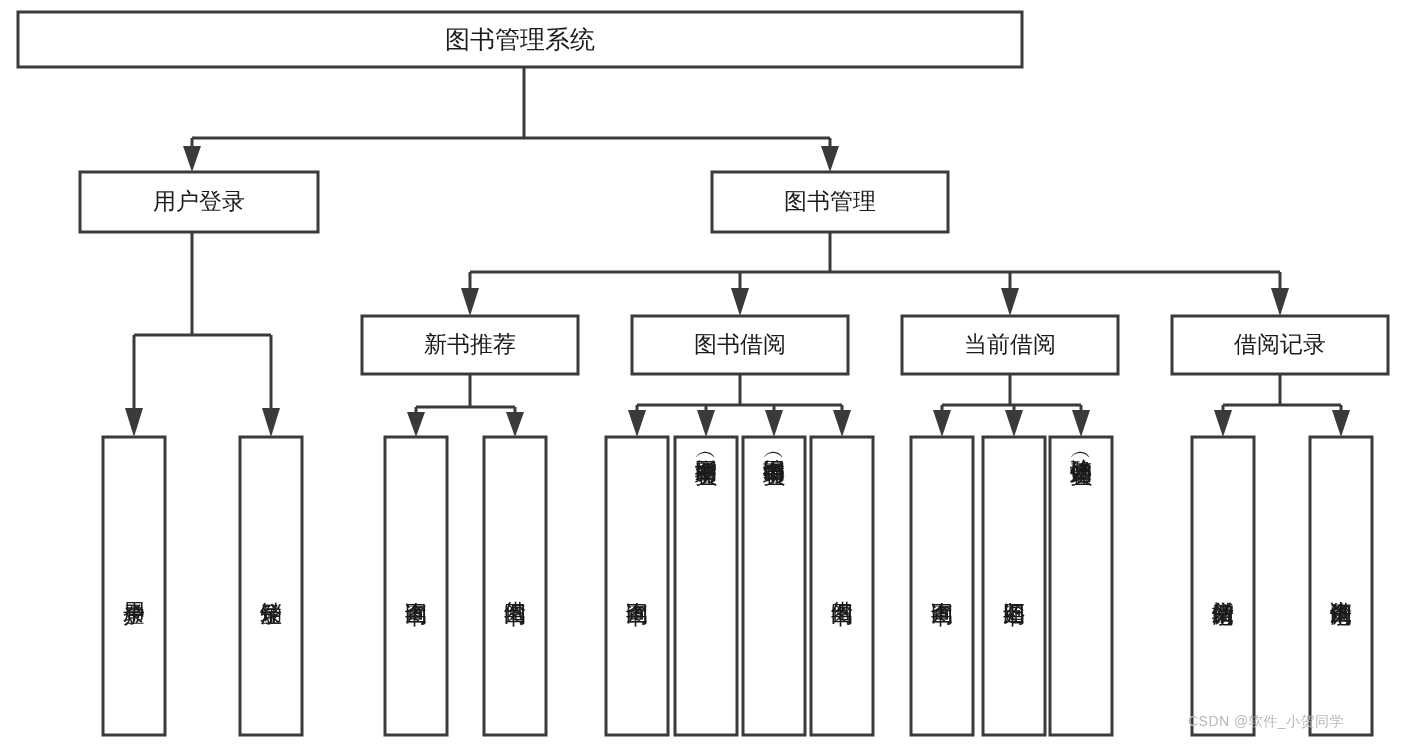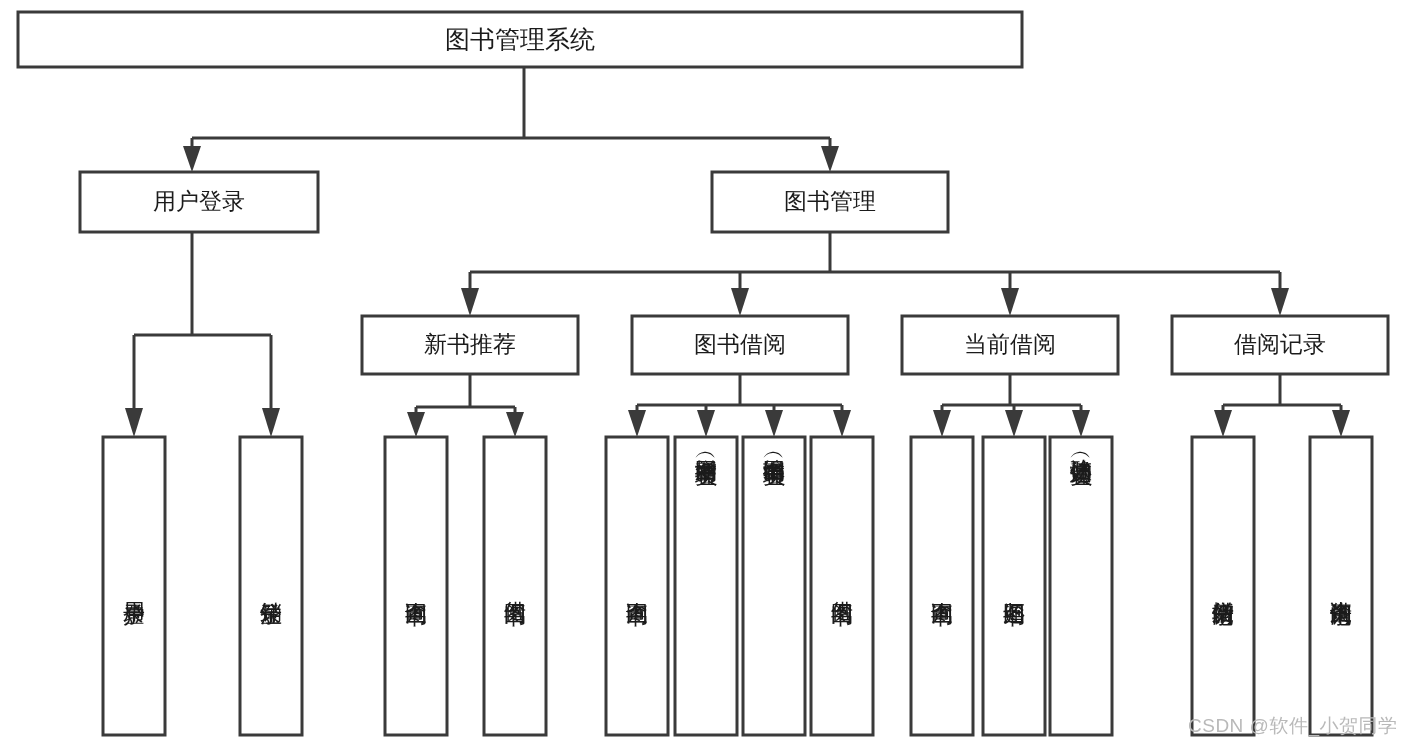--- a/index.html
+++ b/index.html
@@ -70,21 +70,21 @@
     align-items: center;
     justify-content: center;
     white-space: nowrap;
     pointer-events: none;
   }
   .watermark {
     position: absolute;
     left: 1188px;
     top: 713px;
     font-family: "Liberation Sans", "DejaVu Sans", sans-serif;
-    font-size: 19px;
+    font-size: 14px;
     color: #b9b9b9;
     white-space: nowrap;
     letter-spacing: 0.5px;
   }
 </style>
 </head>
 <body>
 
 <div id="diagram-root">
 

